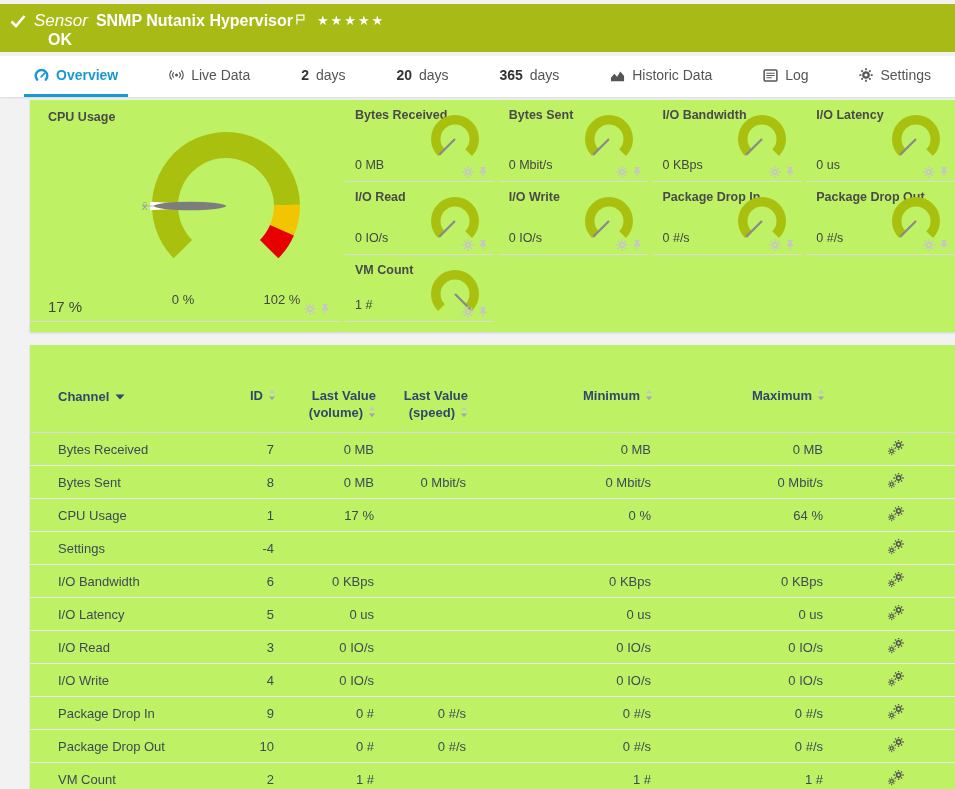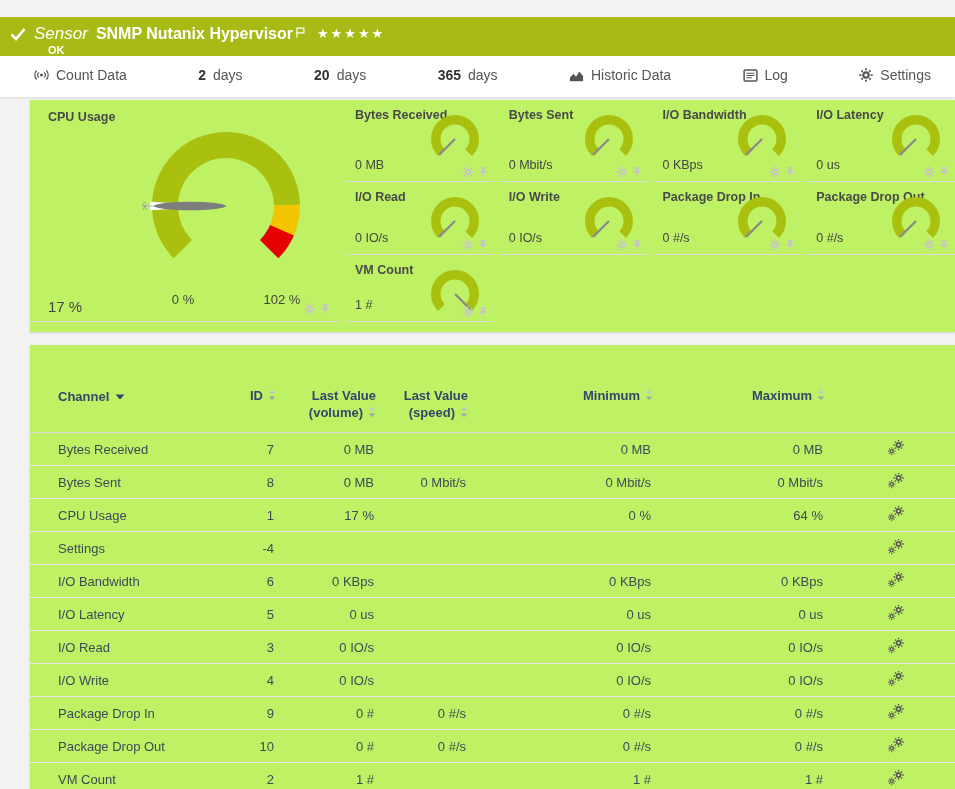--- a/index.html
+++ b/index.html
@@ -3,28 +3,28 @@
 <meta charset="utf-8">
 <style>
   html,body{margin:0;padding:0;}
   body{
     width:955px;height:789px;position:relative;overflow:hidden;
     background:#f2f2f2;
     font-family:"Liberation Sans", sans-serif;
     -webkit-font-smoothing:antialiased;
   }
   
-  .topbar{position:absolute;top:17px;left:0;right:0;height:40px;background:#a7ba16;color:#fff;}
+  .topbar{position:absolute;top:4px;left:0;right:0;height:48px;background:#a7ba16;color:#fff;}
   .topbar-row{display:flex;align-items:flex-start;padding:5px 0 0 10px;}
   .check-wrap{margin-top:4px;}
   .kind{font-style:italic;font-size:17px;line-height:24px;margin-left:8px;}
   .title{font-weight:bold;font-size:16px;line-height:24px;margin-left:8px;}
   .flag-wrap{margin:2px 0 0 3px;}
   .stars{font-size:13px;letter-spacing:2px;margin:4px 0 0 12px;}
-  .status-ok{position:absolute;left:48px;top:27px;font-size:11px;font-weight:bold;}
+  .status-ok{position:absolute;left:48px;top:27px;font-size:16px;font-weight:bold;}
   
   .tabbar{
     position:absolute;top:56px;left:0;right:0;height:41px;background:#fff;
     display:flex;align-items:stretch;justify-content:space-between;
     padding:0 14px 0 24px;box-shadow:0 1px 2px rgba(0,0,0,.10);
   }
   .tab{display:flex;align-items:center;gap:7px;padding:0 10px;font-size:14px;color:#555;
        border-bottom:3px solid transparent;cursor:pointer;white-space:nowrap;}
   .tab .num{color:#333;font-weight:bold;}
   .tab.active{color:#1899d4;border-bottom-color:#1899d4;font-weight:bold;}
@@ -75,26 +75,33 @@
     <span class="title">SNMP Nutanix Hypervisor</span>
     <span class="flag-wrap" id="hdr-flag"><svg width="11" height="11" viewBox="0 0 10 12" style="width:9px;height:11px">
           <path d="M1 0.5 V11.5 M1 1.2 H8.8 V6.4 H1" fill="none" stroke="#fff" stroke-width="1.3"></path>
         </svg></span>
     <span class="stars">★★★★★</span>
   </div>
   <div class="status-ok">OK</div>
 </header>
 
 <nav class="tabbar" id="tabbar">
+    <div class="tab active">
+      <svg width="15" height="15" viewBox="0 0 16 16">
+        <path d="M3.4 12.4 A6.2 6.2 0 1 1 12.6 12.4" fill="none" stroke="currentColor" stroke-width="2.6" stroke-linecap="round"></path>
+        <path d="M7.6 9.4 L11.4 5.4" stroke="currentColor" stroke-width="1.8" stroke-linecap="round"></path>
+      </svg>
+      <span>Overview</span>
+    </div>
     <div class="tab">
       <svg width="15" height="15" viewBox="0 0 18 14" style="height:12px">
         <circle cx="9" cy="7" r="1.8" fill="currentColor"></circle>
         <path d="M5.8 3.8 A4.6 4.6 0 0 0 5.8 10.2 M3.2 1.6 A7.6 7.6 0 0 0 3.2 12.4 M12.2 3.8 A4.6 4.6 0 0 1 12.2 10.2 M14.8 1.6 A7.6 7.6 0 0 1 14.8 12.4" fill="none" stroke="currentColor" stroke-width="1.4"></path>
       </svg>
-      <span>Count Data</span>
+      <span>Live Data</span>
     </div>
     <div class="tab">
       <b class="num">2</b>
       <span>days</span>
     </div>
     <div class="tab">
       <b class="num">20</b>
       <span>days</span>
     </div>
     <div class="tab">

